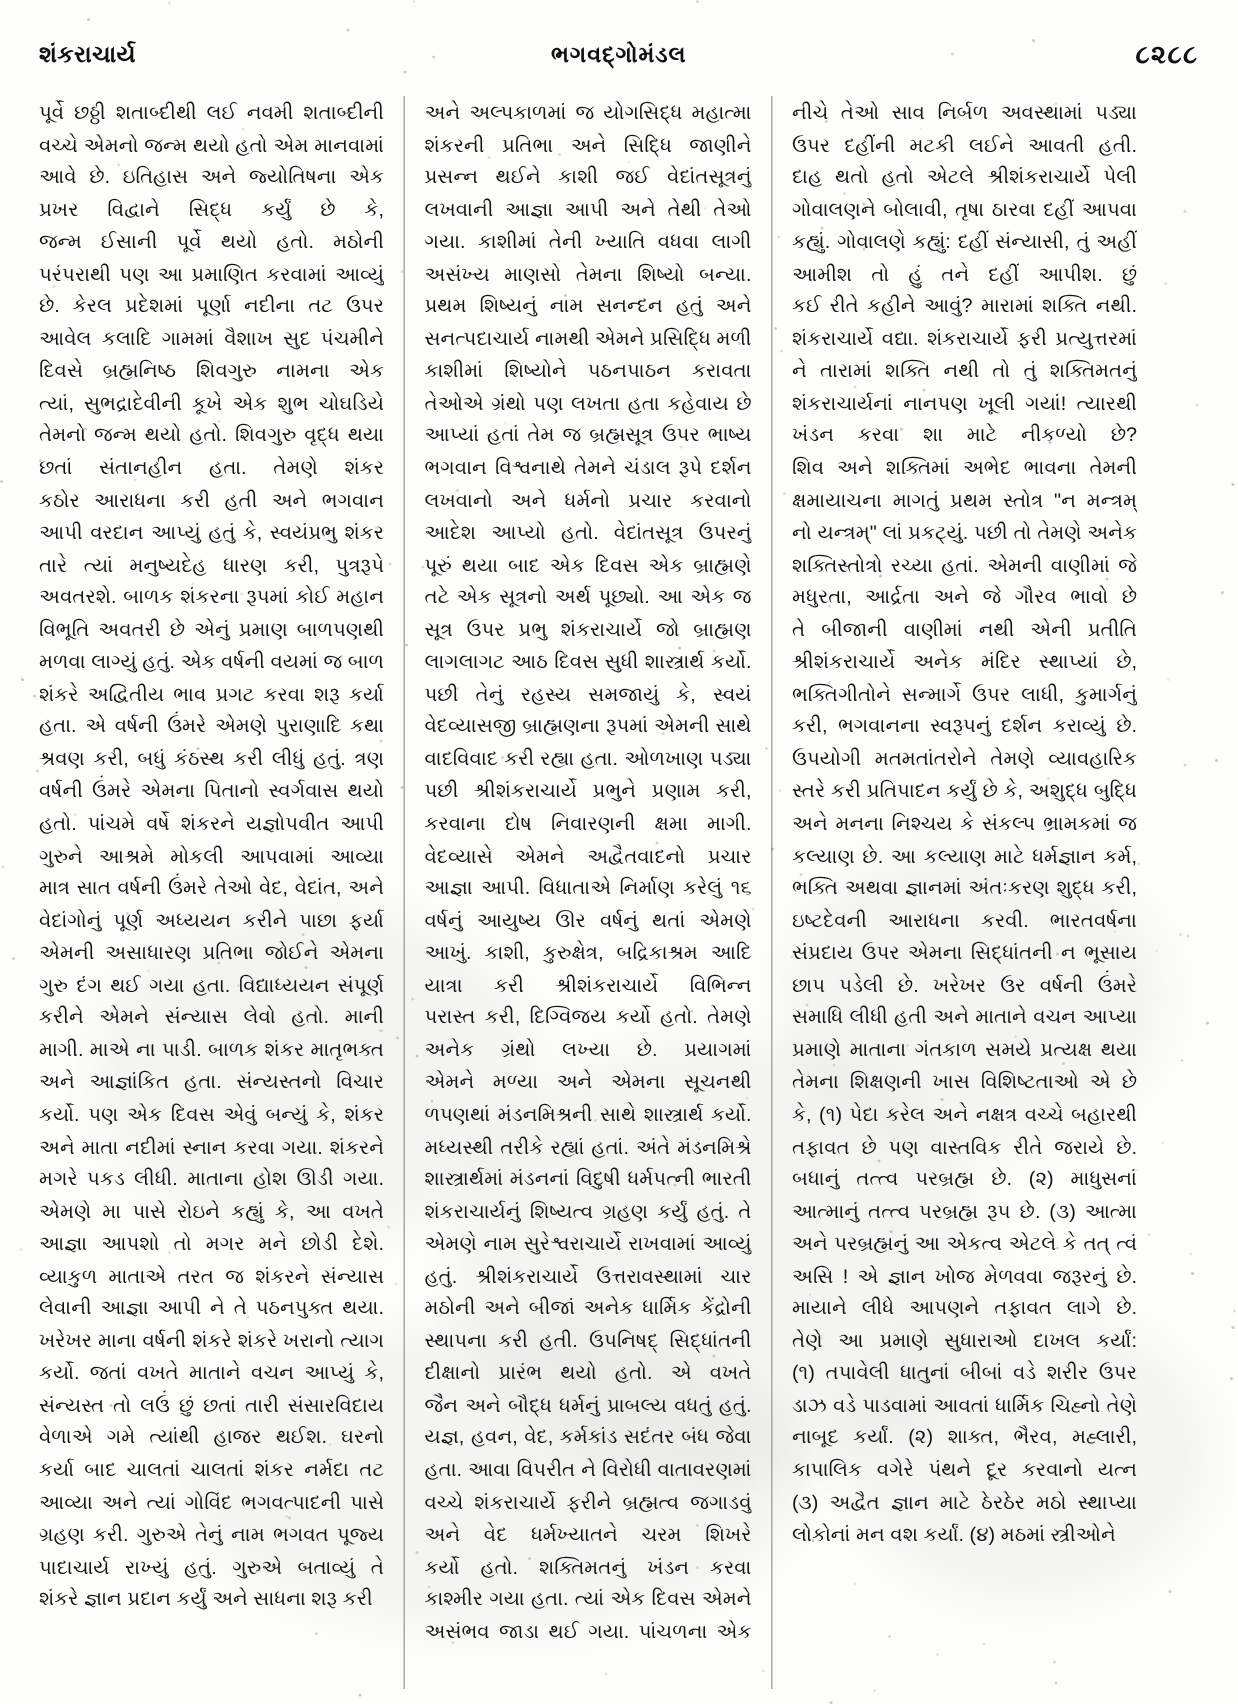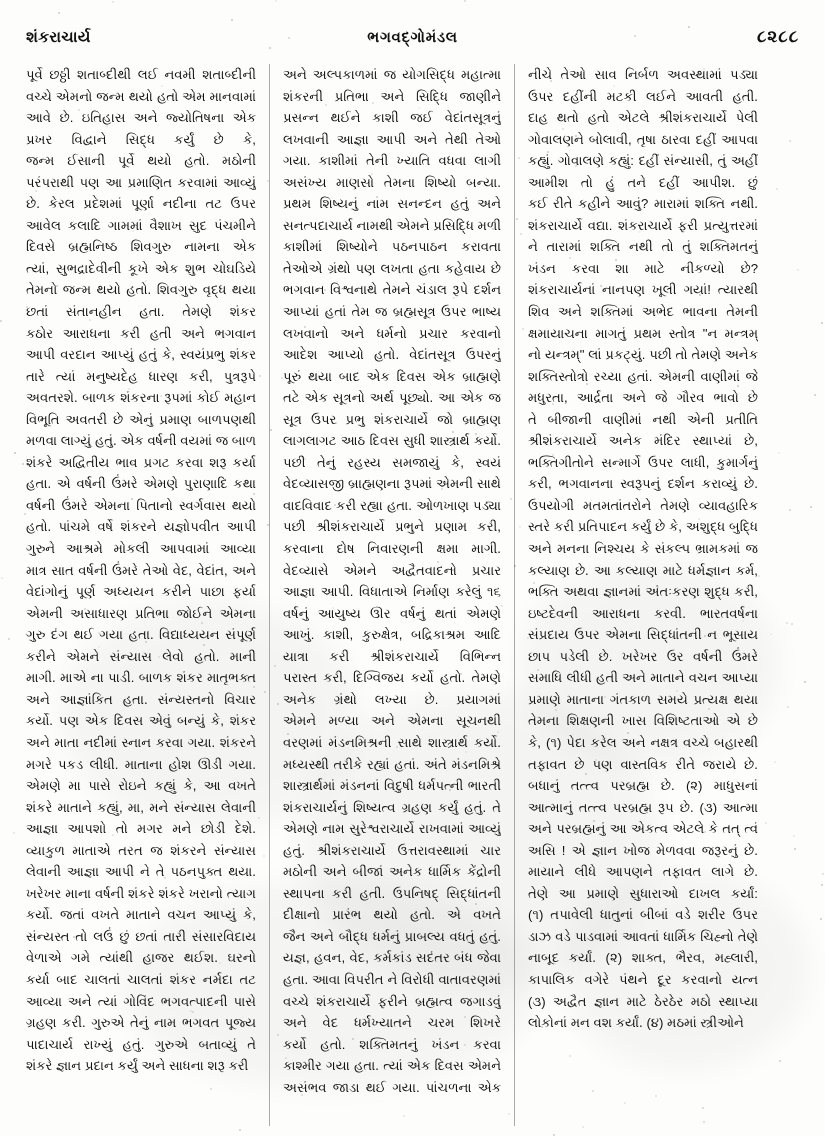--- a/index.html
+++ b/index.html
@@ -140,35 +140,35 @@
           <span class="ln"><i>તેમનો જન્મ થયો હતો. શિવગુરુ વૃદ્ધ થયા</i></span>
           <span class="ln"><i>છતાં સંતાનહીન હતા. તેમણે શંકર ભગવાનની</i></span>
           <span class="ln"><i>કઠોર આરાધના કરી હતી અને ભગવાન</i></span>
           <span class="ln"><i>આપી વરદાન આપ્યું હતું કે, સ્વયંપ્રભુ શંકર જ</i></span>
           <span class="ln"><i>તારે ત્યાં મનુષ્યદેહ ધારણ કરી, પુત્રરૂપે</i></span>
           <span class="ln"><i>અવતરશે. બાળક શંકરના રૂપમાં કોઈ મહાન</i></span>
           <span class="ln"><i>વિભૂતિ અવતરી છે એનું પ્રમાણ બાળપણથી જ</i></span>
           <span class="ln"><i>મળવા લાગ્યું હતું. એક વર્ષની વયમાં જ બાળ</i></span>
           <span class="ln"><i>શંકરે અદ્વિતીય ભાવ પ્રગટ કરવા શરૂ કર્યા</i></span>
           <span class="ln"><i>હતા. એ વર્ષની ઉંમરે એમણે પુરાણાદિ કથા</i></span>
+          <span class="ln"><i>શ્રવણ કરી, બધું કંઠસ્થ કરી લીધું હતું. ત્રણ</i></span>
           <span class="ln"><i>વર્ષની ઉંમરે એમના પિતાનો સ્વર્ગવાસ થયો</i></span>
           <span class="ln"><i>હતો. પાંચમે વર્ષે શંકરને યજ્ઞોપવીત આપી</i></span>
           <span class="ln"><i>ગુરુને આશ્રમે મોકલી આપવામાં આવ્યા હતા.</i></span>
           <span class="ln"><i>માત્ર સાત વર્ષની ઉંમરે તેઓ વેદ, વેદાંત, અને</i></span>
           <span class="ln"><i>વેદાંગોનું પૂર્ણ અધ્યયન કરીને પાછા ફર્યા હતા.</i></span>
           <span class="ln"><i>એમની અસાધારણ પ્રતિભા જોઈને એમના</i></span>
           <span class="ln"><i>ગુરુ દંગ થઈ ગયા હતા. વિદ્યાધ્યયન સંપૂર્ણ</i></span>
           <span class="ln"><i>કરીને એમને સંન્યાસ લેવો હતો. માની આજ્ઞા</i></span>
           <span class="ln"><i>માગી. માએ ના પાડી. બાળક શંકર માતૃભક્ત</i></span>
           <span class="ln"><i>અને આજ્ઞાંકિત હતા. સંન્યસ્તનો વિચાર જતો</i></span>
           <span class="ln"><i>કર્યો. પણ એક દિવસ એવું બન્યું કે, શંકર</i></span>
           <span class="ln"><i>અને માતા નદીમાં સ્નાન કરવા ગયા. શંકરને</i></span>
           <span class="ln"><i>મગરે પકડ લીધી. માતાના હોશ ઊડી ગયા.</i></span>
           <span class="ln"><i>એમણે મા પાસે રોઇને કહ્યું કે, આ વખતે</i></span>
-          <span class="ln"><i>શંકરે માતાને કહ્યું, મા, મને સંન્યાસ લેવાની</i></span>
           <span class="ln"><i>આજ્ઞા આપશો તો મગર મને છોડી દેશે.</i></span>
           <span class="ln"><i>વ્યાકુળ માતાએ તરત જ શંકરને સંન્યાસ</i></span>
           <span class="ln"><i>લેવાની આજ્ઞા આપી ને તે પઠનપુક્ત થયા.</i></span>
           <span class="ln"><i>ખરેખર માના વર્ષની શંકરે શંકરે ખરાનો ત્યાગ</i></span>
           <span class="ln"><i>કર્યો. જતાં વખતે માતાને વચન આપ્યું કે,</i></span>
           <span class="ln"><i>સંન્યસ્ત તો લઉં છું છતાં તારી સંસારવિદાય</i></span>
           <span class="ln"><i>વેળાએ ગમે ત્યાંથી હાજર થઈશ. ઘરનો ત્યાગ</i></span>
           <span class="ln"><i>કર્યા બાદ ચાલતાં ચાલતાં શંકર નર્મદા તટ ઉપર</i></span>
           <span class="ln"><i>આવ્યા અને ત્યાં ગોવિંદ ભગવત્પાદની પાસે દીક્ષા</i></span>
           <span class="ln"><i>ગ્રહણ કરી. ગુરુએ તેનું નામ ભગવત પૂજ્ય</i></span>
@@ -182,42 +182,42 @@
           <span class="ln"><i>અને અલ્પકાળમાં જ યોગસિદ્ધ મહાત્મા થયા.</i></span>
           <span class="ln"><i>શંકરની પ્રતિભા અને સિદ્ધિ જાણીને ગુરુએ</i></span>
           <span class="ln"><i>પ્રસન્ન થઈને કાશી જઈ વેદાંતસૂત્રનું ભાષ્ય</i></span>
           <span class="ln"><i>લખવાની આજ્ઞા આપી અને તેથી તેઓ કાશી</i></span>
           <span class="ln"><i>ગયા. કાશીમાં તેની ખ્યાતિ વધવા લાગી અને</i></span>
           <span class="ln"><i>અસંખ્ય માણસો તેમના શિષ્યો બન્યા. એમના</i></span>
           <span class="ln"><i>પ્રથમ શિષ્યનું નામ સનન્દન હતું અને પાછળથી</i></span>
           <span class="ln"><i>સનત્પદાચાર્ય નામથી એમને પ્રસિદ્ધિ મળી હતી.</i></span>
           <span class="ln"><i>કાશીમાં શિષ્યોને પઠનપાઠન કરાવતા કરાવતા</i></span>
           <span class="ln"><i>તેઓએ ગ્રંથો પણ લખતા હતા કહેવાય છે કે,</i></span>
+          <span class="ln"><i>આપ્યાં હતાં તેમ જ બ્રહ્મસૂત્ર ઉપર ભાષ્ય</i></span>
           <span class="ln"><i>ભગવાન વિશ્વનાથે તેમને ચંડાલ રૂપે દર્શન</i></span>
-          <span class="ln"><i>આપ્યાં હતાં તેમ જ બ્રહ્મસૂત્ર ઉપર ભાષ્ય</i></span>
           <span class="ln"><i>લખવાનો અને ધર્મનો પ્રચાર કરવાનો</i></span>
           <span class="ln"><i>આદેશ આપ્યો હતો. વેદાંતસૂત્ર ઉપરનું ભાષ્ય</i></span>
           <span class="ln"><i>પૂરું થયા બાદ એક દિવસ એક બ્રાહ્મણે ગંગા</i></span>
           <span class="ln"><i>તટે એક સૂત્રનો અર્થ પૂછ્યો. આ એક જ</i></span>
           <span class="ln"><i>સૂત્ર ઉપર પ્રભુ શંકરાચાર્યે જો બ્રાહ્મણ સાથે</i></span>
           <span class="ln"><i>લાગલાગટ આઠ દિવસ સુધી શાસ્ત્રાર્થ કર્યો.</i></span>
           <span class="ln"><i>પછી તેનું રહસ્ય સમજાયું કે, સ્વયં ભગવાન</i></span>
           <span class="ln"><i>વેદવ્યાસજી બ્રાહ્મણના રૂપમાં એમની સાથે</i></span>
           <span class="ln"><i>વાદવિવાદ કરી રહ્યા હતા. ઓળખાણ પડ્યા</i></span>
           <span class="ln"><i>પછી શ્રીશંકરાચાર્યે પ્રભુને પ્રણામ કરી, વિવાદ</i></span>
           <span class="ln"><i>કરવાના દોષ નિવારણની ક્ષમા માગી. ભગવાન</i></span>
           <span class="ln"><i>વેદવ્યાસે એમને અદ્વૈતવાદનો પ્રચાર કરવાની</i></span>
           <span class="ln"><i>આજ્ઞા આપી. વિધાતાએ નિર્માણ કરેલું ૧૬</i></span>
           <span class="ln"><i>વર્ષનું આયુષ્ય ઊર વર્ષનું થતાં એમણે ભારત</i></span>
           <span class="ln"><i>આખું. કાશી, કુરુક્ષેત્ર, બદ્રિકાશ્રમ આદિ ધામોની</i></span>
           <span class="ln"><i>યાત્રા કરી શ્રીશંકરાચાર્યે વિભિન્ન મતવાદીઓને</i></span>
           <span class="ln"><i>પરાસ્ત કરી, દિગ્વિજય કર્યો હતો. તેમણે</i></span>
           <span class="ln"><i>અનેક ગ્રંથો લખ્યા છે. પ્રયાગમાં કુમારિલભટ્ટ</i></span>
           <span class="ln"><i>એમને મળ્યા અને એમના સૂચનથી માહિષ્મતી</i></span>
-          <span class="ln"><i>વરણમાં મંડનમિશ્રની સાથે શાસ્ત્રાર્થ કર્યો.</i></span>
+          <span class="ln"><i>ળપણથાં મંડનમિશ્રની સાથે શાસ્ત્રાર્થ કર્યો.</i></span>
           <span class="ln"><i>મધ્યસ્થી તરીકે રહ્યાં હતાં. અંતે મંડનમિશ્રે</i></span>
           <span class="ln"><i>શાસ્ત્રાર્થમાં મંડનનાં વિદુષી ધર્મપત્ની ભારતી</i></span>
           <span class="ln"><i>શંકરાચાર્યનું શિષ્યત્વ ગ્રહણ કર્યું હતું. તે પછી</i></span>
           <span class="ln"><i>એમણે નામ સુરેશ્વરાચાર્યે રાખવામાં આવ્યું</i></span>
           <span class="ln"><i>હતું. શ્રીશંકરાચાર્યે ઉત્તરાવસ્થામાં ચાર મુખ્ય</i></span>
           <span class="ln"><i>મઠોની અને બીજાં અનેક ધાર્મિક કેંદ્રોની</i></span>
           <span class="ln"><i>સ્થાપના કરી હતી. ઉપનિષદ્ સિદ્ધાંતની શિક્ષા</i></span>
           <span class="ln"><i>દીક્ષાનો પ્રારંભ થયો હતો. એ વખતે</i></span>
           <span class="ln"><i>જૈન અને બૌદ્ધ ધર્મનું પ્રાબલ્ય વધતું હતું.</i></span>
           <span class="ln"><i>યજ્ઞ, હવન, વેદ, કર્મકાંડ સદંતર બંધ જેવા જ</i></span>
@@ -234,22 +234,22 @@
       <div class="lines">
           <span class="ln"><i>નીચે તેઓ સાવ નિર્બળ અવસ્થામાં પડ્યા</i></span>
           <span class="ln"><i>ઉપર દહીંની મટકી લઈને આવતી હતી. પેટમાં</i></span>
           <span class="ln"><i>દાહ થતો હતો એટલે શ્રીશંકરાચાર્યે પેલી</i></span>
           <span class="ln"><i>ગોવાલણને બોલાવી, તૃષા ઠારવા દહીં આપવા</i></span>
           <span class="ln"><i>કહ્યું. ગોવાલણે કહ્યું: દહીં સંન્યાસી, તું અહીં</i></span>
           <span class="ln"><i>આમીશ તો હું તને દહીં આપીશ. છું</i></span>
           <span class="ln"><i>કઈ રીતે કહીને આવું? મારામાં શક્તિ નથી.</i></span>
           <span class="ln"><i>શંકરાચાર્યે વદ્યા. શંકરાચાર્યે ફરી પ્રત્યુત્તરમાં કહ્યું,</i></span>
           <span class="ln"><i>ને તારામાં શક્તિ નથી તો તું શક્તિમતનું</i></span>
+          <span class="ln"><i>શંકરાચાર્યનાં નાનપણ ખૂલી ગયાં! ત્યારથી</i></span>
           <span class="ln"><i>ખંડન કરવા શા માટે નીકળ્યો છે?</i></span>
-          <span class="ln"><i>શંકરાચાર્યનાં નાનપણ ખૂલી ગયાં! ત્યારથી</i></span>
           <span class="ln"><i>શિવ અને શક્તિમાં અભેદ ભાવના તેમની</i></span>
           <span class="ln"><i>ક્ષમાયાચના માગતું પ્રથમ સ્તોત્ર "ન મન્ત્રમ્</i></span>
           <span class="ln"><i>નો યન્ત્રમ્" લાં પ્રકટ્યું. પછી તો તેમણે અનેક</i></span>
           <span class="ln"><i>શક્તિસ્તોત્રો રચ્યા હતાં. એમની વાણીમાં જે</i></span>
           <span class="ln"><i>મધુરતા, આર્દ્રતા અને જે ગૌરવ ભાવો છે</i></span>
           <span class="ln"><i>તે બીજાની વાણીમાં નથી એની પ્રતીતિ</i></span>
           <span class="ln"><i>શ્રીશંકરાચાર્યે અનેક મંદિર સ્થાપ્યાં છે, અનેક</i></span>
           <span class="ln"><i>ભક્તિગીતોને સન્માર્ગે ઉપર લાધી, કુમાર્ગનું ખંડન</i></span>
           <span class="ln"><i>કરી, ભગવાનના સ્વરૂપનું દર્શન કરાવ્યું છે.</i></span>
           <span class="ln"><i>ઉપયોગી મતમતાંતરોને તેમણે વ્યાવહારિક</i></span>

